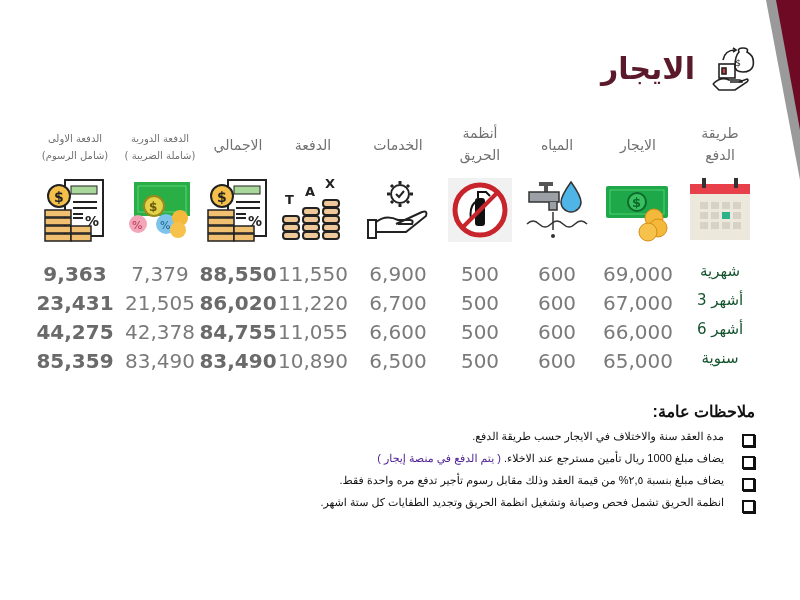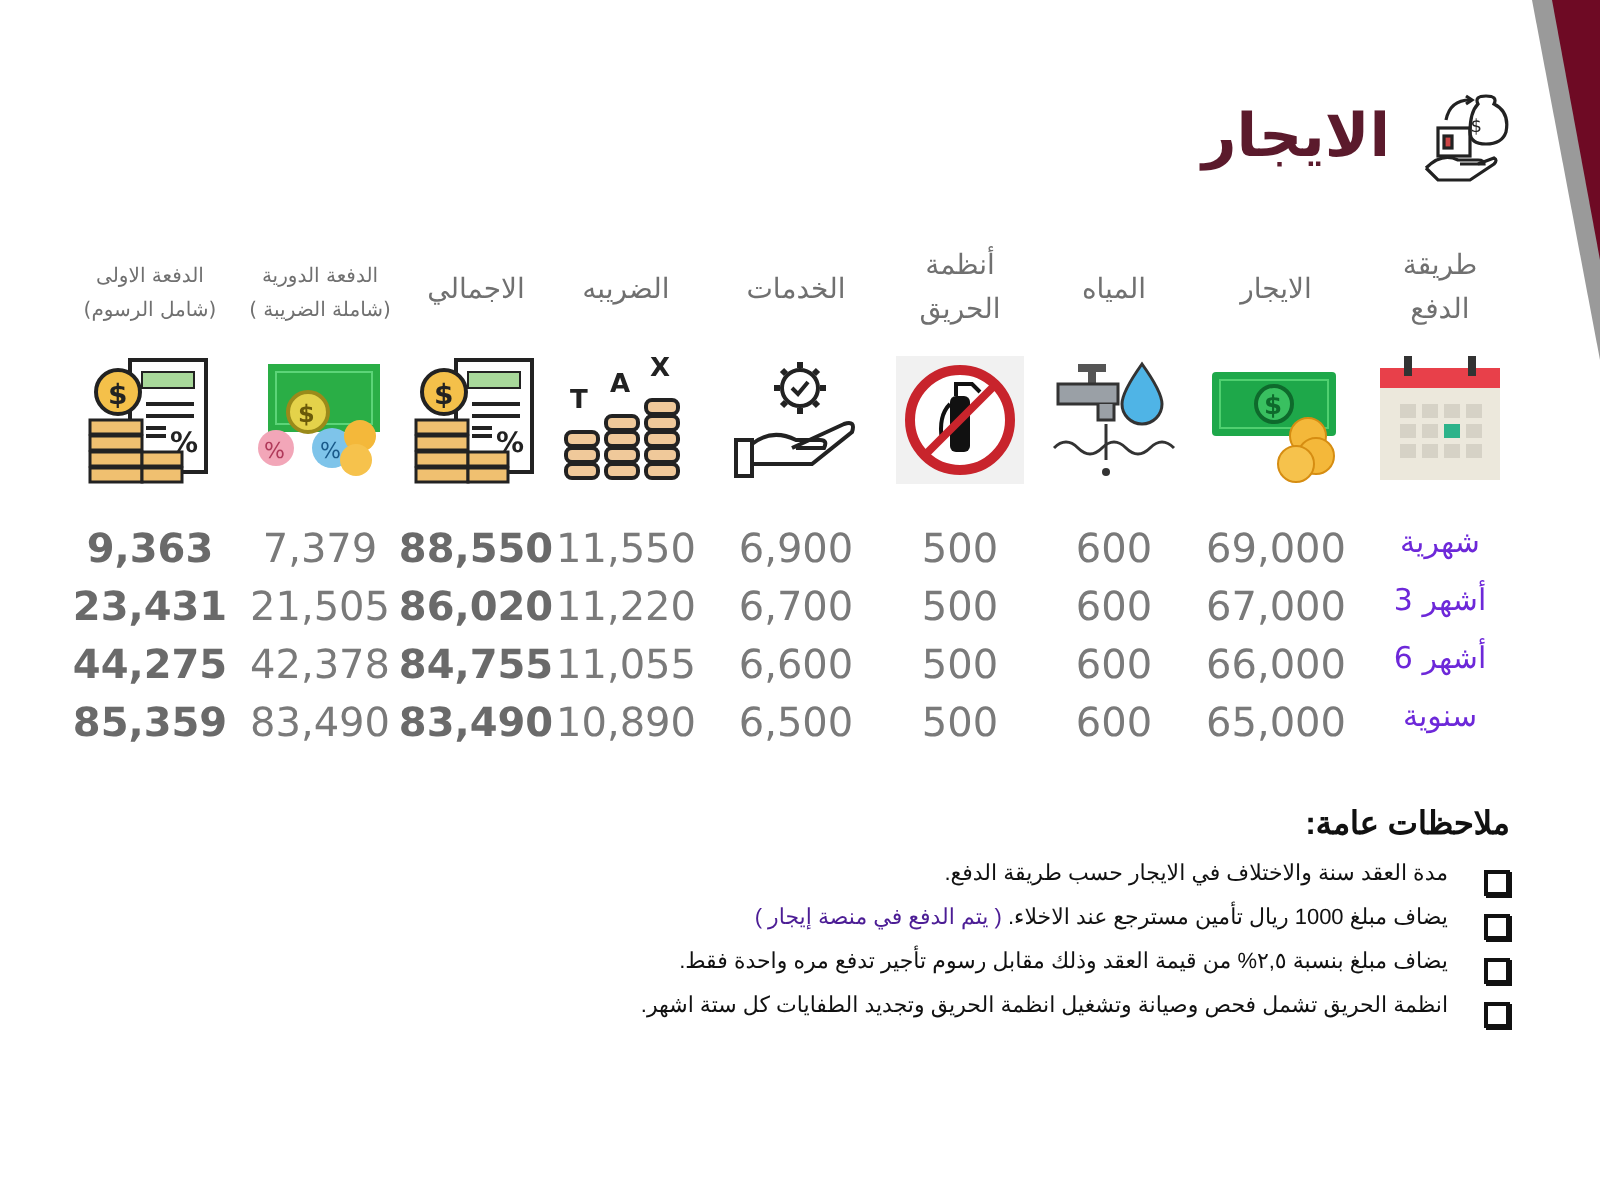--- a/index.html
+++ b/index.html
@@ -19,21 +19,21 @@
   .hcell { position: absolute; text-align: center; color: #707070; font-size: 14px; line-height: 22px; transform: translateX(-50%); white-space: nowrap; direction: rtl; }
   .hcell.small { font-size: 10px; line-height: 17px; top: 12px; }
 
   .icons { position: absolute; top: 178px; left: 30px; width: 735px; height: 68px; }
   .icon { position: absolute; top: 0; width: 64px; height: 64px; transform: translateX(-50%); }
 
   .table { position: absolute; top: 262px; left: 30px; width: 735px; }
   .trow { position: relative; height: 29px; }
   .tcell { position: absolute; top: 0; transform: translateX(-50%); font-size: 20px; color: #7a7a7a; white-space: nowrap; }
   .tcell.bold { font-weight: bold; color: #6a6a6a; }
-  .tcell.label { direction: rtl; color: #6d28d9; font-size: 15px; }
+  .tcell.label { direction: rtl; color: #14532d; font-size: 15px; }
 
   .notes { position: absolute; top: 402px; right: 45px; width: 700px; direction: rtl; font-family: "Liberation Sans", sans-serif; color: #111; }
   .notes-title { font-weight: bold; font-size: 16px; margin-bottom: 4px; }
   .note { display: flex; align-items: flex-end; gap: 18px; font-size: 11px; line-height: 22px; }
   .cb { flex: 0 0 auto; width: 13px; height: 13px; border: 2px solid #111; margin-top: 5px; box-shadow: 1px 1px 0 #111; }
   .note-text { flex: 1; }
   .red { color: #4c1d95; }
 </style>
 </head>
 <body>
@@ -67,21 +67,21 @@
     <div>المياه</div>
   </div>
   <div class="hcell" style="left:450px;top:4px;">
     <div>أنظمة</div>
       <div>الحريق</div>
   </div>
   <div class="hcell" style="left:368px;top:16px;">
     <div>الخدمات</div>
   </div>
   <div class="hcell" style="left:283px;top:16px;">
-    <div>الضريبه</div>
+    <div>الدفعة</div>
   </div>
   <div class="hcell" style="left:208px;top:16px;">
     <div>الاجمالي</div>
   </div>
   <div class="hcell small" style="left:130px;">
     <div>الدفعة الدورية</div>
       <div>(شاملة الضريبة )</div>
   </div>
   <div class="hcell small" style="left:45px;">
     <div>الدفعة الاولى</div>

